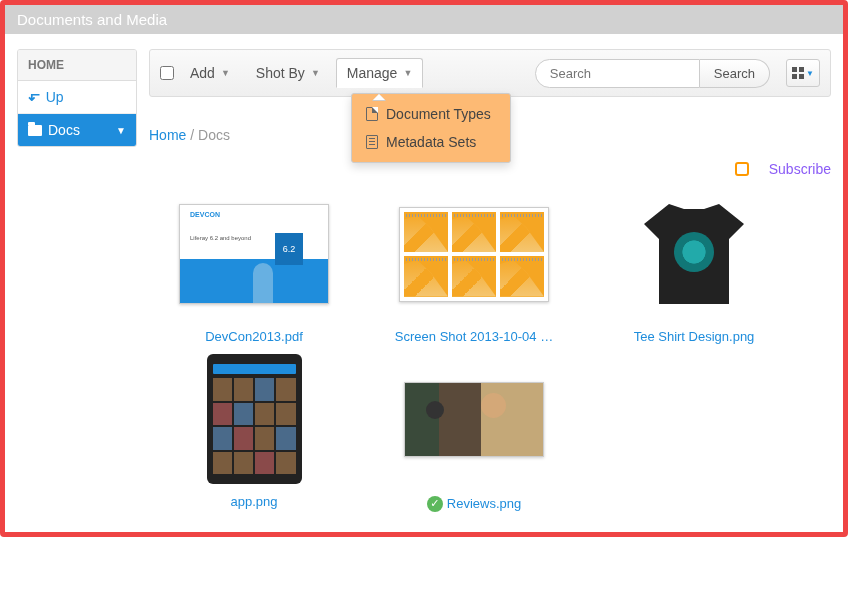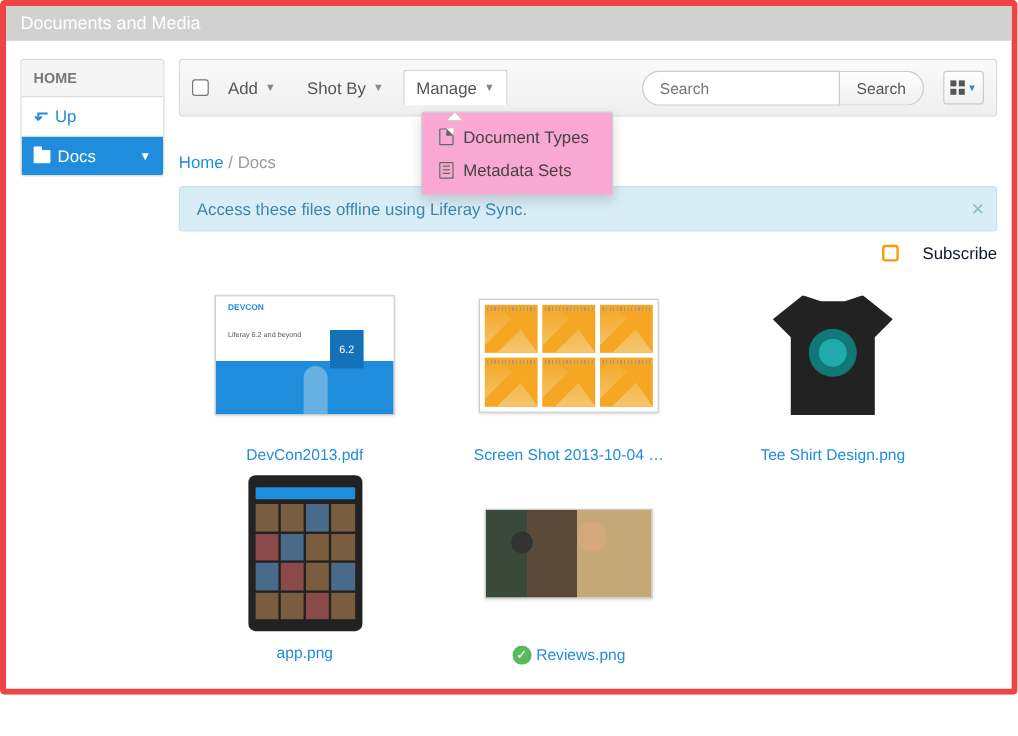--- a/index.html
+++ b/index.html
@@ -21,33 +21,33 @@
 .tb-btn{background:none;border:none;padding:6px 10px;color:#555;font-size:14px;cursor:pointer;display:inline-flex;align-items:center;gap:6px}
 .tb-btn .caret{font-size:9px;color:#888}
 .tb-btn.active{background:#fff;border:1px solid #ccc;border-bottom-color:#fff;border-radius:3px 3px 0 0;position:relative;z-index:10}
 .search-wrap{margin-left:auto;display:flex;align-items:center;gap:0}
 .search-input{border:1px solid #ccc;border-radius:15px 0 0 15px;padding:6px 14px;width:165px;font-size:13px;outline:none}
 .search-btn{border:1px solid #ccc;border-left:none;background:linear-gradient(#fff,#f0f0f0);padding:6px 14px;border-radius:0 15px 15px 0;cursor:pointer;font-size:13px;color:#555}
 .view-toggle{width:34px;height:28px;border:1px solid #ccc;border-radius:3px;background:linear-gradient(#fff,#f0f0f0);margin-left:10px;display:flex;align-items:center;justify-content:center;gap:2px;cursor:pointer}
 .view-toggle .grid{width:12px;height:12px;display:grid;grid-template-columns:5px 5px;grid-template-rows:5px 5px;gap:2px}
 .view-toggle .grid span{background:#555}
 .view-toggle .vcaret{font-size:8px;color:#1f8ddc}
-.dropdown{position:absolute;top:44px;left:202px;width:160px;background:#f9a8d4;border:1px solid #ccc;border-radius:3px;box-shadow:0 4px 10px rgba(0,0,0,.15);padding:6px 0;z-index:20}
+.dropdown{position:absolute;top:44px;left:202px;width:160px;background:#fdba74;border:1px solid #ccc;border-radius:3px;box-shadow:0 4px 10px rgba(0,0,0,.15);padding:6px 0;z-index:20}
 .dropdown::before{content:"";position:absolute;top:-7px;left:20px;border:7px solid transparent;border-bottom-color:#ccc}
 .dropdown::after{content:"";position:absolute;top:-6px;left:21px;border:6px solid transparent;border-bottom-color:#fff}
 .dropdown-item{padding:6px 14px;display:flex;align-items:center;gap:8px;cursor:pointer;color:#444}
 .dd-icon{width:12px;height:14px;border:1px solid #666;border-radius:1px;position:relative;display:inline-block}
 .dd-icon.doc::before{content:"";position:absolute;right:-1px;top:-1px;border:3px solid #fff;border-left-color:#666;border-bottom-color:#666}
 .dd-icon.meta::after{content:"";position:absolute;left:2px;top:2px;right:2px;height:1px;background:#666;box-shadow:0 3px 0 #666,0 6px 0 #666}
 .breadcrumb{margin-top:22px;padding:8px 0;color:#999}
 .breadcrumb a{color:#1f8ddc;text-decoration:none}
 .alert{background:#d9edf7;border:1px solid #bce8f1;color:#3a87ad;padding:10px 14px;border-radius:3px;position:relative;margin-top:4px}
 .alert .close{position:absolute;right:10px;top:8px;color:#8ab8cc;cursor:pointer;font-size:18px}
 .subscribe-row{text-align:right;padding:10px 0}
-.subscribe-row a{color:#0f172a;text-decoration:none;display:inline-flex;align-items:center;gap:20px}
+.subscribe-row a{color:#8b5cf6;text-decoration:none;display:inline-flex;align-items:center;gap:20px}
 .rss-icon{width:14px;height:14px;display:inline-block;position:relative}
 .rss-icon::before{content:"";position:absolute;inset:0;border:2px solid #f90;border-radius:3px}
 .files{display:flex;flex-wrap:wrap;gap:10px 50px;padding:0 20px}
 .file{width:170px;text-align:center;cursor:pointer}
 .thumb{height:130px;display:flex;align-items:center;justify-content:center;margin-bottom:10px}
 .thumb-inner{border:1px solid #ccc;box-shadow:0 1px 3px rgba(0,0,0,.2);background:#fff;position:relative}
 .file-name{color:#1f8ddc;font-size:13px;overflow:hidden;text-overflow:ellipsis;white-space:nowrap}
 .check-wrap{display:inline-flex;align-items:center;gap:4px}
 .check-circle{width:16px;height:16px;border-radius:50%;background:#5cb85c;color:#fff;font-size:11px;display:inline-flex;align-items:center;justify-content:center}
 
@@ -137,24 +137,20 @@
         <div class="dropdown-item">
           <span class="dd-icon meta"></span>
           <span>Metadata Sets</span>
         </div>
       </div>
 
       <div class="breadcrumb">
         <a href="#">Home</a><span> / </span><span>Docs</span>
       </div>
 
-      <div class="alert">
-        <span>Access these files offline using Liferay Sync.</span>
-        <span class="close">×</span>
-      </div>
 
       <div class="subscribe-row">
         <a href="#">
           <span class="rss-icon"></span>
           <span>Subscribe</span>
         </a>
       </div>
 
       <div class="files">
 

